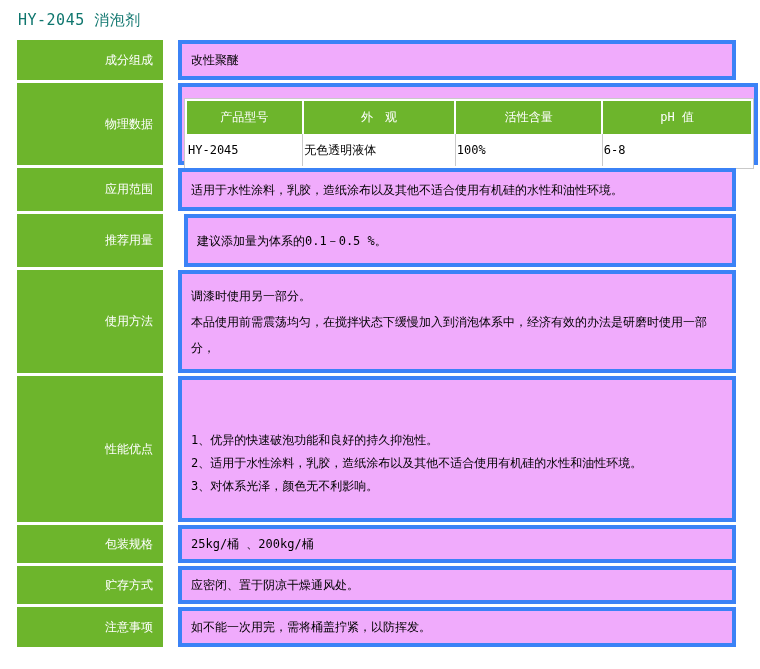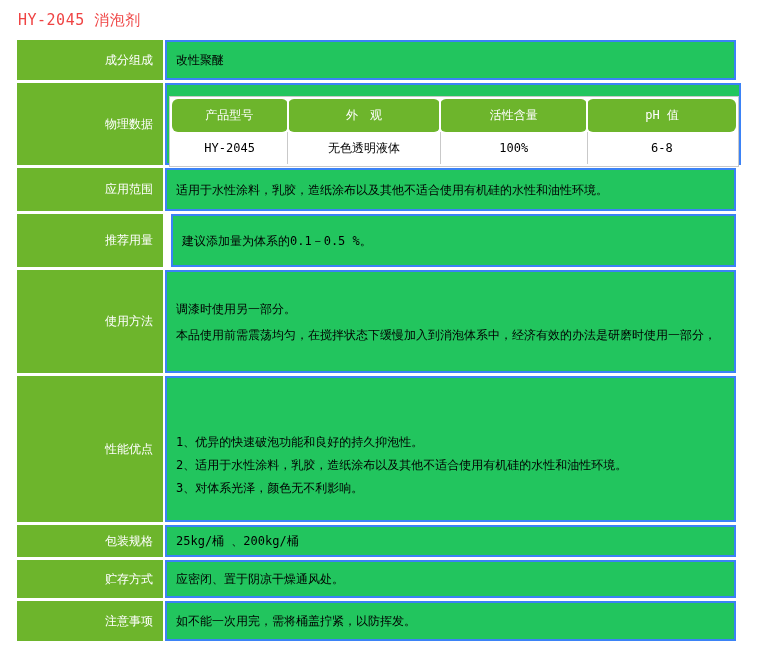--- a/index.html
+++ b/index.html
@@ -13,61 +13,61 @@
     color: #000000;
     overflow: hidden;
   }
   .page { width: 760px; }
   .title {
     margin: 9px 0 0 18px;
     height: 31px;
     line-height: 22px;
     font-size: 15px;
     letter-spacing: 0.5px;
-    color: #ef4444;
+    color: #0f766e;
   }
   .spec-table {
     margin-left: 17px;
     width: 719px;
   }
   .row { display: flex; margin-bottom: 3px; }
   .lbl {
     flex: none;
     width: 146px;
     background: #6DB52C;
     color: #FFFFFF;
     display: flex;
     align-items: center;
     justify-content: flex-end;
     padding-right: 10px;
     box-sizing: border-box;
   }
   .cnt {
     flex: 1;
-    margin-left: 2px;
-    border: 2px solid #3b82f6;
-    background: #22c55e;
+    margin-left: 15px;
+    border: 4px solid #3b82f6;
+    background: #f0abfc;
     box-sizing: border-box;
     display: flex;
     flex-direction: column;
     justify-content: center;
     padding: 3px 16px 3px 9px;
   }
   .ln { line-height: 22px; }
   .row-usage .ln { line-height: 26px; }
   .row-advantages .ln { line-height: 23px; }
   .row-advantages .cnt { justify-content: flex-end; padding-bottom: 20px; }
   
   .h-composition { height: 40px; }
   .h-physical    { height: 82px; }
   .h-application { height: 43px; }
   .h-dosage      { height: 53px; gap: 6px; }
   .h-usage       { height: 103px; }
   .h-advantages  { height: 146px; }
-  .h-packaging   { height: 32px; }
+  .h-packaging   { height: 38px; }
   .h-storage     { height: 38px; }
   .h-notes       { height: 40px; }
 
   
   .cnt.phys {
     justify-content: flex-start;
     padding: 11px 0 0 2px;
   }
   .phys-wrap {
     align-self: flex-start;
@@ -80,29 +80,27 @@
     table-layout: fixed;
     width: 564px;
   }
   .phys-t th {
     background: #6DB52C;
     color: #FFFFFF;
     font-weight: normal;
     height: 31px;
     border-left: 2px solid #FFFFFF;
     text-align: center;
-    border-radius: 6px;
   }
   .phys-t th:first-child { border-left: none; }
   .phys-t td {
     background: #FFFFFF;
     color: #000000;
     height: 30px;
     border-left: 1px solid #C9C9C9;
-    text-align: center;
   }
   .phys-t td:first-child { border-left: none; }
   .c0 { width: 20.5%; } .c1 { width: 27%; } .c2 { width: 26%; } .c3 { width: 26.5%; }
 </style>
 </head>
 <body>
 
 <div class="page">
   <div class="title">HY-2045 消泡剂</div>
 

